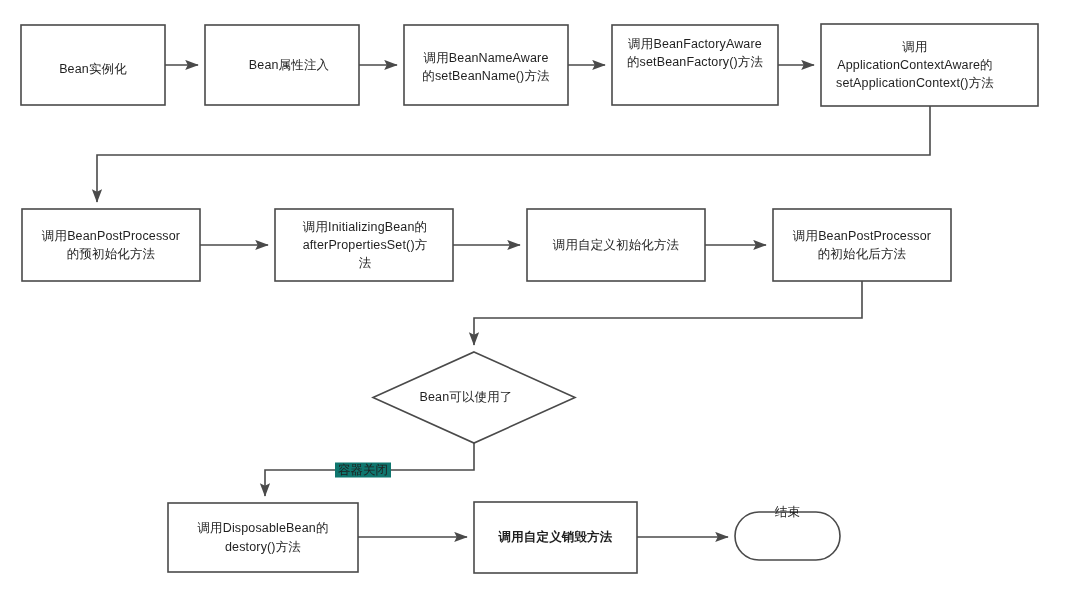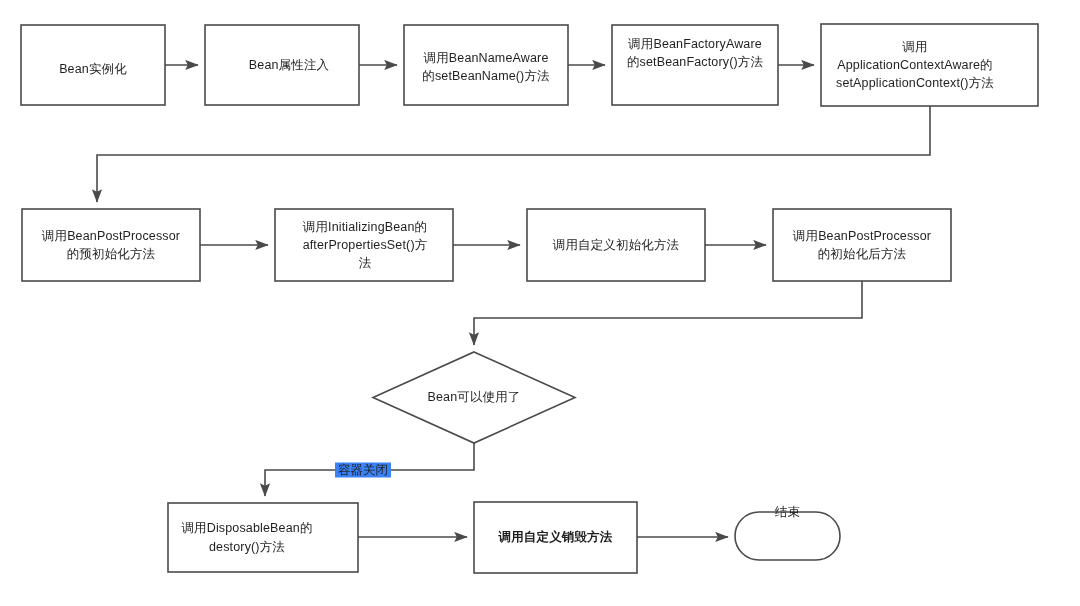--- a/index.html
+++ b/index.html
@@ -50,21 +50,21 @@
     white-space: pre-line;
     pointer-events: none;
     padding: 0 6px;
     box-sizing: border-box;
   }
   .edge-label {
     position: absolute;
     color: #1f1f1f;
     font-size: 12.5px;
     line-height: 1.2;
-    background: #3b82f6;
+    background: #0f766e;
     padding: 0 3px;
     white-space: nowrap;
     transform: translate(-50%, -50%);
   }
 </style>
 </head>
 <body>
 
 <div id="diagram-root">
   <svg class="flow-canvas" viewBox="0 0 1080 606">
@@ -115,19 +115,19 @@
 ApplicationContextAware的
 setApplicationContext()方法</div>
       <div class="node-label" style="left: 22px; top: 209px; width: 178px; height: 72px;">调用BeanPostProcessor
 的预初始化方法</div>
       <div class="node-label" style="left: 264px; top: 209px; width: 202px; height: 72px;">调用InitializingBean的
 afterPropertiesSet()方
 法</div>
       <div class="node-label" style="left: 527px; top: 209px; width: 178px; height: 72px;">调用自定义初始化方法</div>
       <div class="node-label" style="left: 773px; top: 209px; width: 178px; height: 72px;">调用BeanPostProcessor
 的初始化后方法</div>
-      <div class="node-label" style="left: 373px; top: 352px; width: 202px; height: 91px;">Bean可以使用了</div>
-      <div class="node-label" style="left: 152px; top: 503px; width: 190px; height: 69px; text-align: center;">调用DisposableBean的
+      <div class="node-label" style="left: 365px; top: 352px; width: 202px; height: 91px;">Bean可以使用了</div>
+      <div class="node-label" style="left: 168px; top: 503px; width: 190px; height: 69px; text-align: center;">调用DisposableBean的
 destory()方法</div>
       <div class="node-label" style="left: 474px; top: 502px; width: 163px; height: 71px; font-weight: bold;">调用自定义销毁方法</div>
       <div class="node-label" style="left: 735px; top: 488px; width: 105px; height: 48px;">结束</div>
     </div>
 </div>
 
 </body></html>

